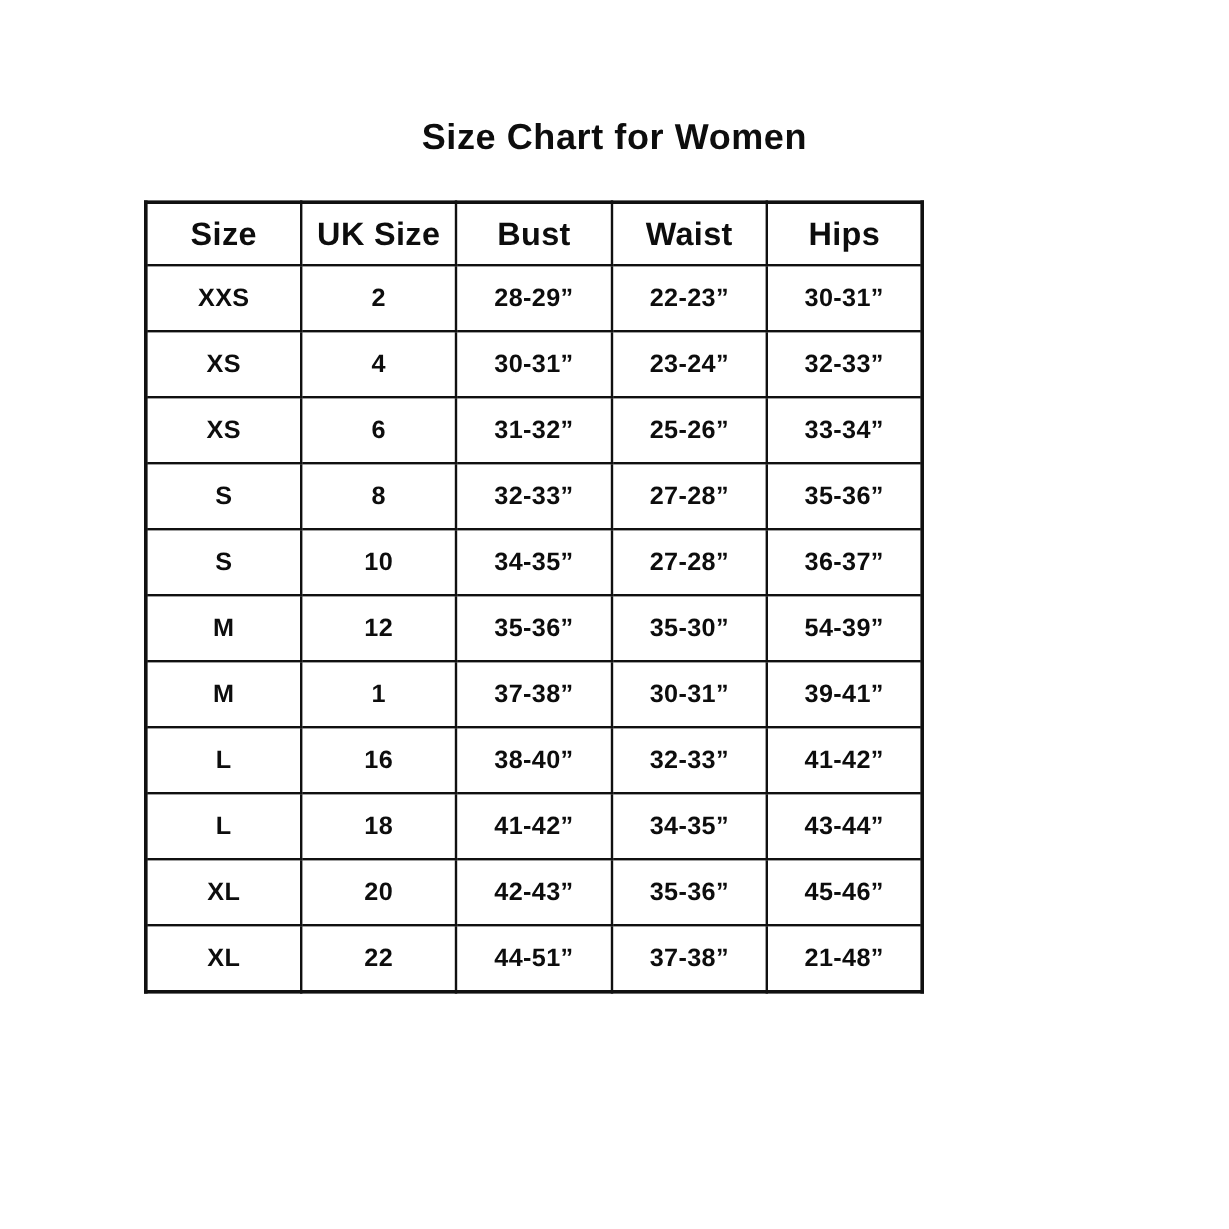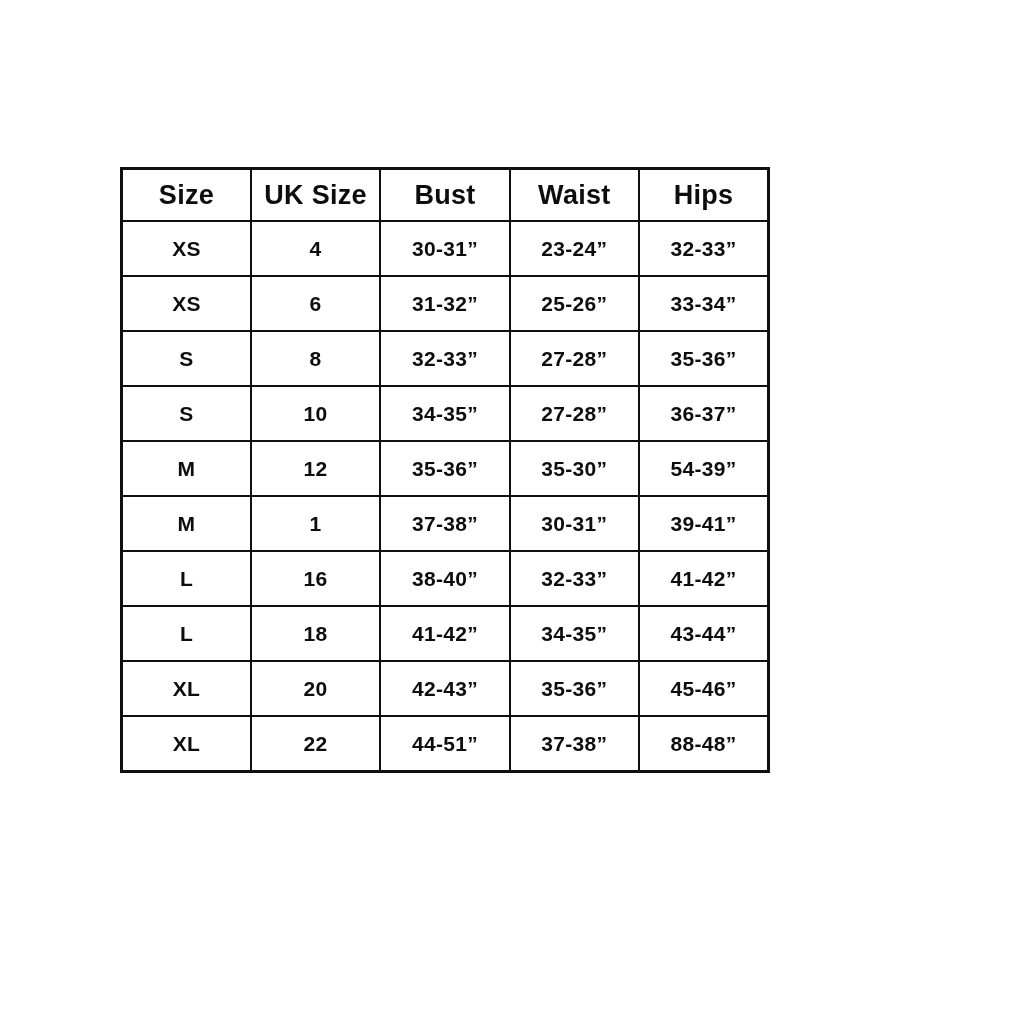--- a/index.html
+++ b/index.html
@@ -54,31 +54,39 @@
   table.size-table td {
     height: 53px;
     font-size: 21px;
     letter-spacing: 0.3px;
   }
 </style>
 </head>
 <body>
 
 <div class="page">
+  <h1 class="title">Size Chart for Women</h1>
   <table class="size-table">
     <thead>
       <tr id="header-row">
           <th>Size</th>
           <th>UK Size</th>
           <th>Bust</th>
           <th>Waist</th>
           <th>Hips</th>
         </tr>
     </thead>
     <tbody id="table-body">
+        <tr>
+          <td>XXS</td>
+          <td>2</td>
+          <td>28-29”</td>
+          <td>22-23”</td>
+          <td>30-31”</td>
+        </tr>
         <tr>
           <td>XS</td>
           <td>4</td>
           <td>30-31”</td>
           <td>23-24”</td>
           <td>32-33”</td>
         </tr>
         <tr>
           <td>XS</td>
           <td>6</td>
@@ -133,17 +141,17 @@
           <td>20</td>
           <td>42-43”</td>
           <td>35-36”</td>
           <td>45-46”</td>
         </tr>
         <tr>
           <td>XL</td>
           <td>22</td>
           <td>44-51”</td>
           <td>37-38”</td>
-          <td>88-48”</td>
+          <td>21-48”</td>
         </tr>
       </tbody>
   </table>
 </div>
 
 </body></html>

